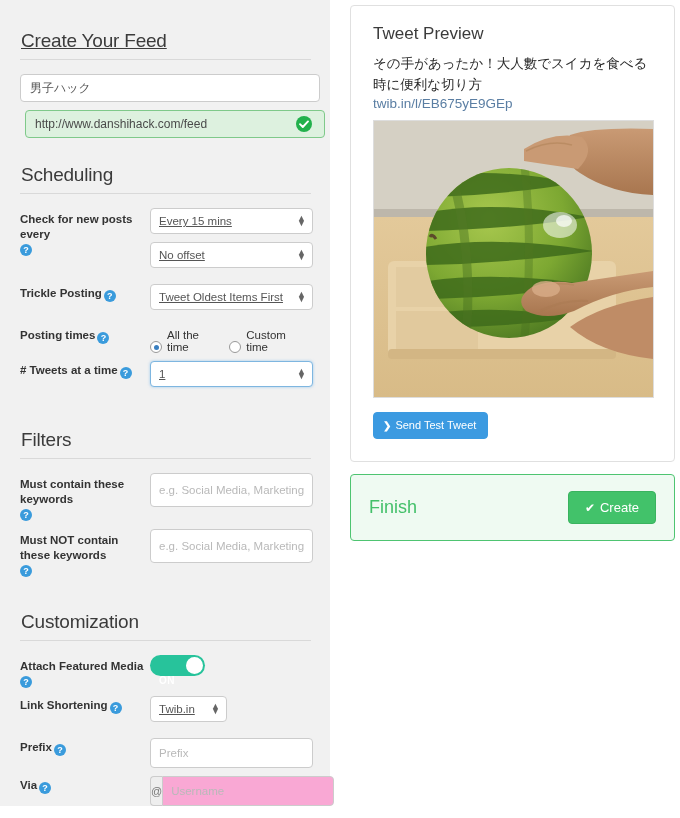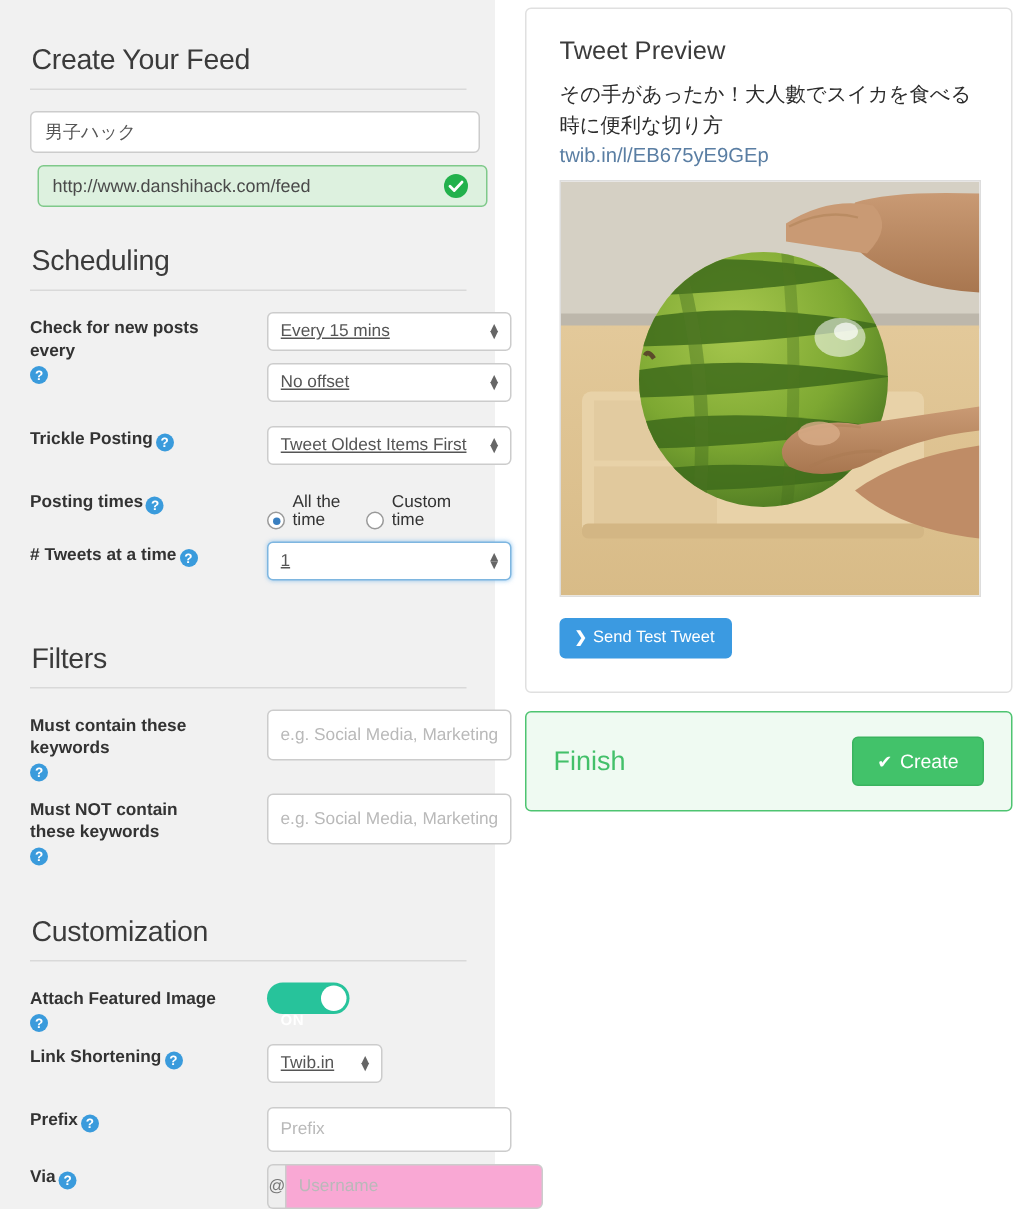--- a/index.html
+++ b/index.html
@@ -31,21 +31,21 @@
   }
 
   .section-title {
     font-size: 19px;
     color: #3b3b3b;
     font-weight: normal;
     margin: 0;
     padding: 26px 0 7px 6px;
     letter-spacing: -0.2px;
   }
-  .section-title.first { padding-top: 30px; }
+  .section-title.first { padding-top: 30px; text-decoration: underline; }
   .divider {
     height: 1px;
     background: #d9d9d9;
     margin: 0 4px 14px 5px;
   }
 
   .field-input {
     display: block;
     box-sizing: border-box;
     width: 300px;
@@ -78,21 +78,20 @@
     width: 16px;
     height: 16px;
   }
 
   
   .row {
     display: flex;
     align-items: flex-start;
     margin-bottom: 8px;
     padding-left: 5px;
-    gap: 28px;
   }
   .row-label {
     width: 130px;
     flex: none;
     font-size: 11.5px;
     font-weight: bold;
     color: #333;
     line-height: 15px;
     padding-top: 4px;
   }
@@ -430,21 +429,21 @@
       <div class="row-ctl">
         <input class="txt-input tall" placeholder="e.g. Social Media, Marketing, Advertising" style="">
       </div>
     </div>
 
     <h2 class="section-title">Customization</h2>
     <div class="divider"></div>
 
     <div class="row">
       <div class="row-label">
-        <span>Attach Featured Image</span>
+        <span>Attach Featured Media</span>
         <span class="help-icon help-block">?</span>
       </div>
       <div class="row-ctl">
         <div class="toggle">
           <span class="tg-label">ON</span>
           <span class="knob"></span>
         </div>
       </div>
     </div>
 

